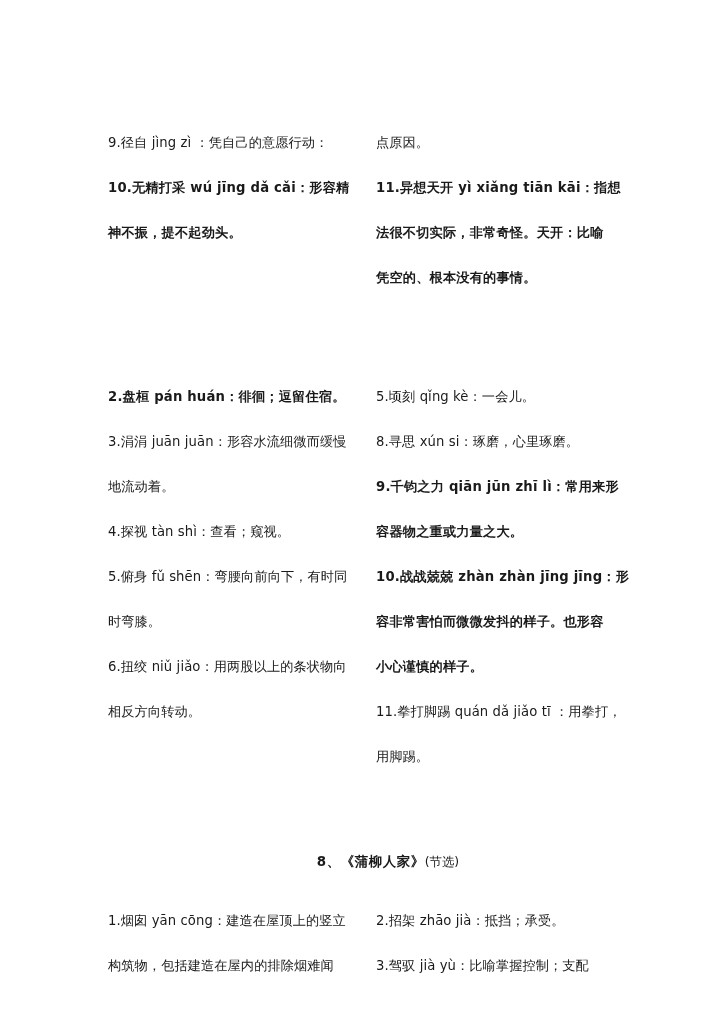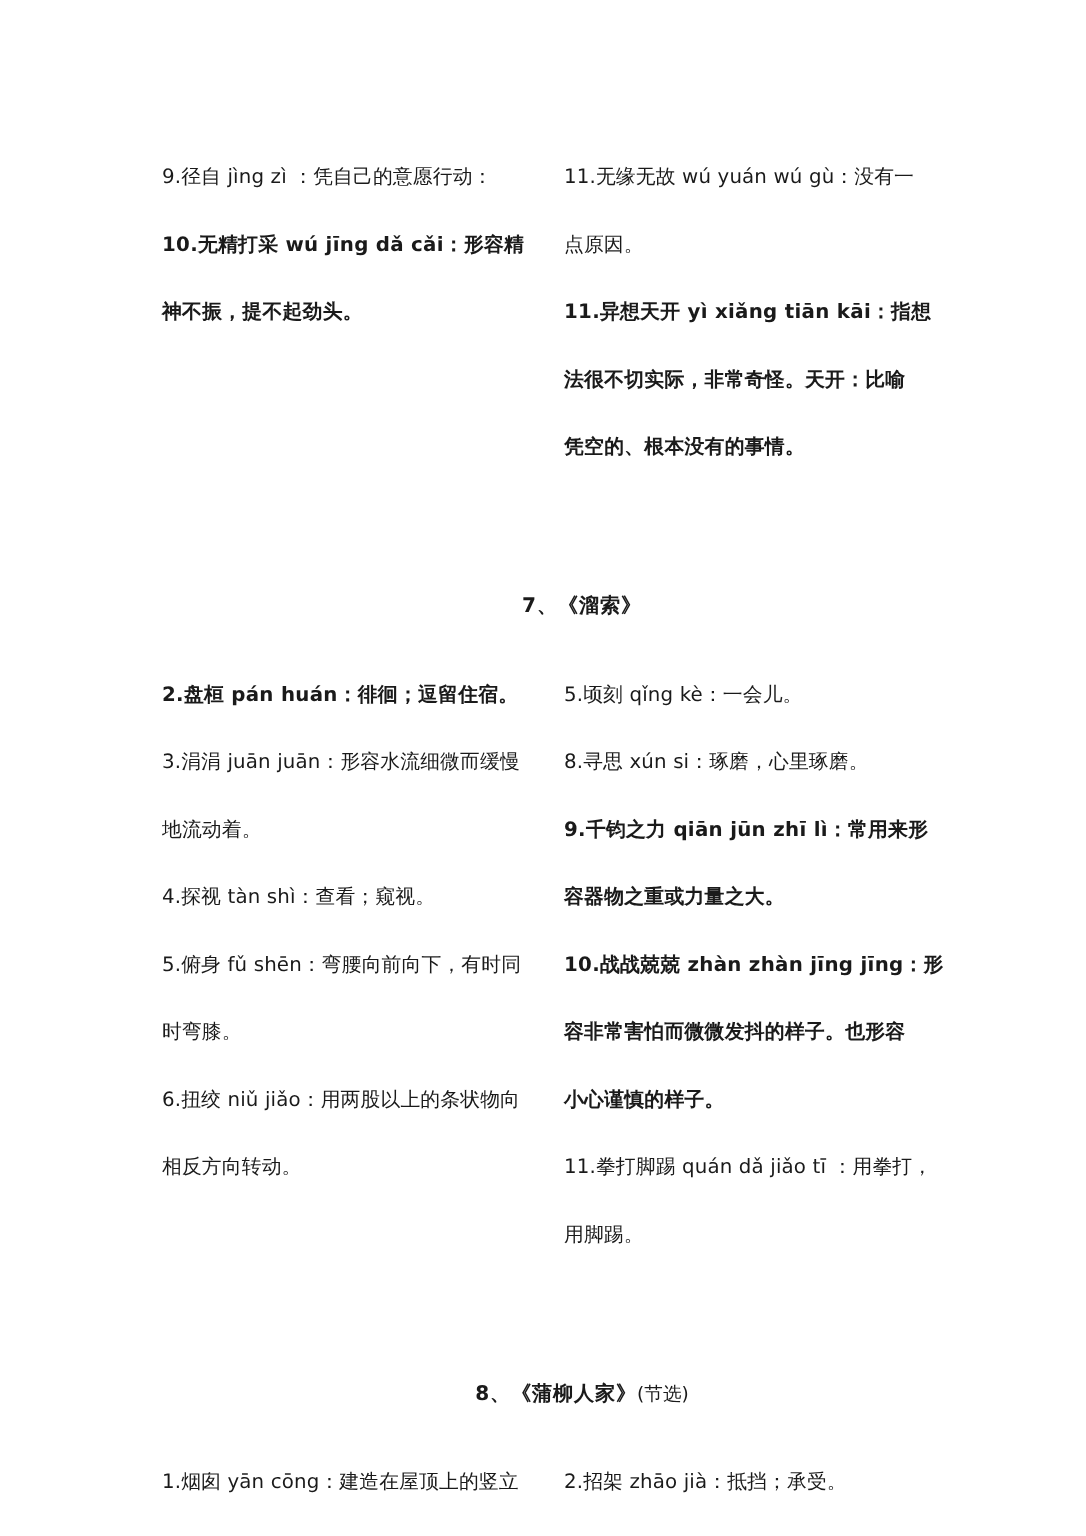--- a/index.html
+++ b/index.html
@@ -14,20 +14,21 @@
     color: #1a1a1a;
     overflow: hidden;
   }
 
   .page {
     position: relative;
     width: 724px;
     height: 808px;
     box-sizing: border-box;
     padding: 96px 56px 0 108px;
+    margin-top: 24px;
   }
 
   
   .columns {
     display: flex;
     align-items: flex-start;
     gap: 0;
   }
   .col {
     width: 268px;
@@ -77,30 +78,28 @@
 
 <div class="page">
 
   <div class="columns block">
     <div class="col left">
       <p class="entry">9.径自  jìng zì ：凭自己的意愿行动：</p>
       <p class="entry bold">10.无精打采  wú jīng dǎ cǎi：形容精</p>
       <p class="entry bold">神不振，提不起劲头。</p>
     </div>
     <div class="col right">
-      <p class="entry">11.无缘无故  wú yuán wú gù：没有一</p>
       <p class="entry">点原因。</p>
       <p class="entry bold">11.异想天开  yì xiǎng tiān kāi：指想</p>
       <p class="entry bold">法很不切实际，非常奇怪。天开：比喻</p>
       <p class="entry bold">凭空的、根本没有的事情。</p>
     </div>
   </div>
 
   <div class="gap-before-heading"></div>
-  <p class="section-heading"><span>7、</span><span>《溜索》</span><span class="suffix"></span></p>
   <div class="gap-after-heading"></div>
 
   <div class="columns block">
     <div class="col left">
       <p class="entry bold">2.盘桓  pán huán：徘徊；逗留住宿。</p>
       <p class="entry">3.涓涓  juān juān：形容水流细微而缓慢</p>
       <p class="entry">地流动着。</p>
       <p class="entry">4.探视  tàn shì：查看；窥视。</p>
       <p class="entry">5.俯身  fǔ shēn：弯腰向前向下，有时同</p>
       <p class="entry">时弯膝。</p>

